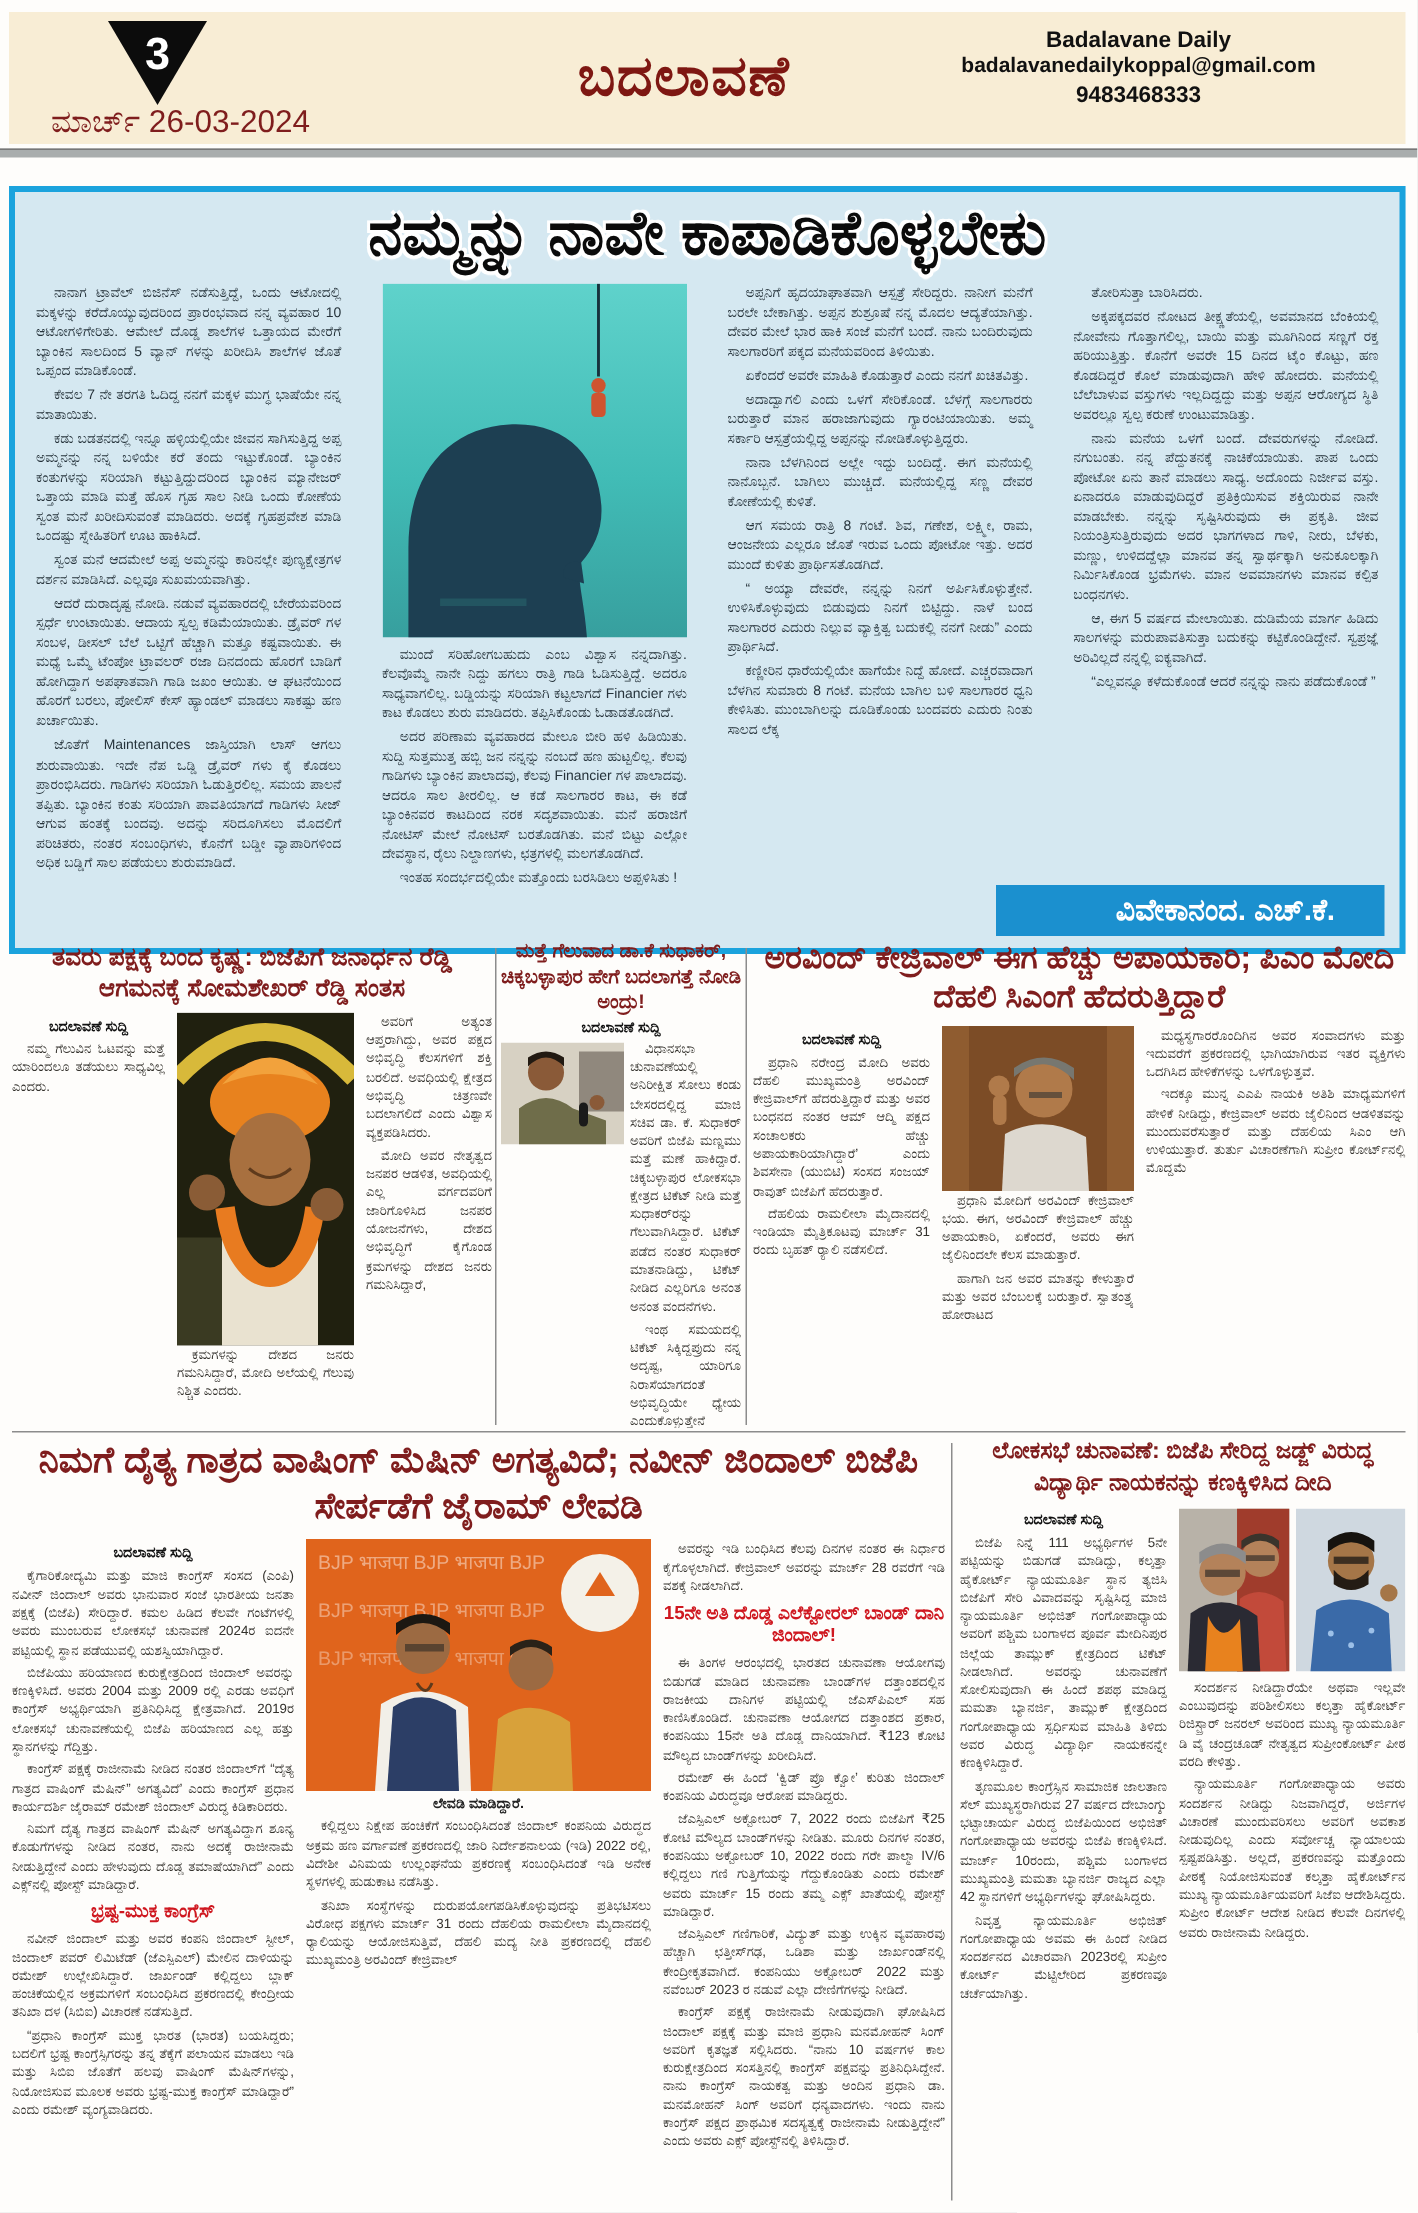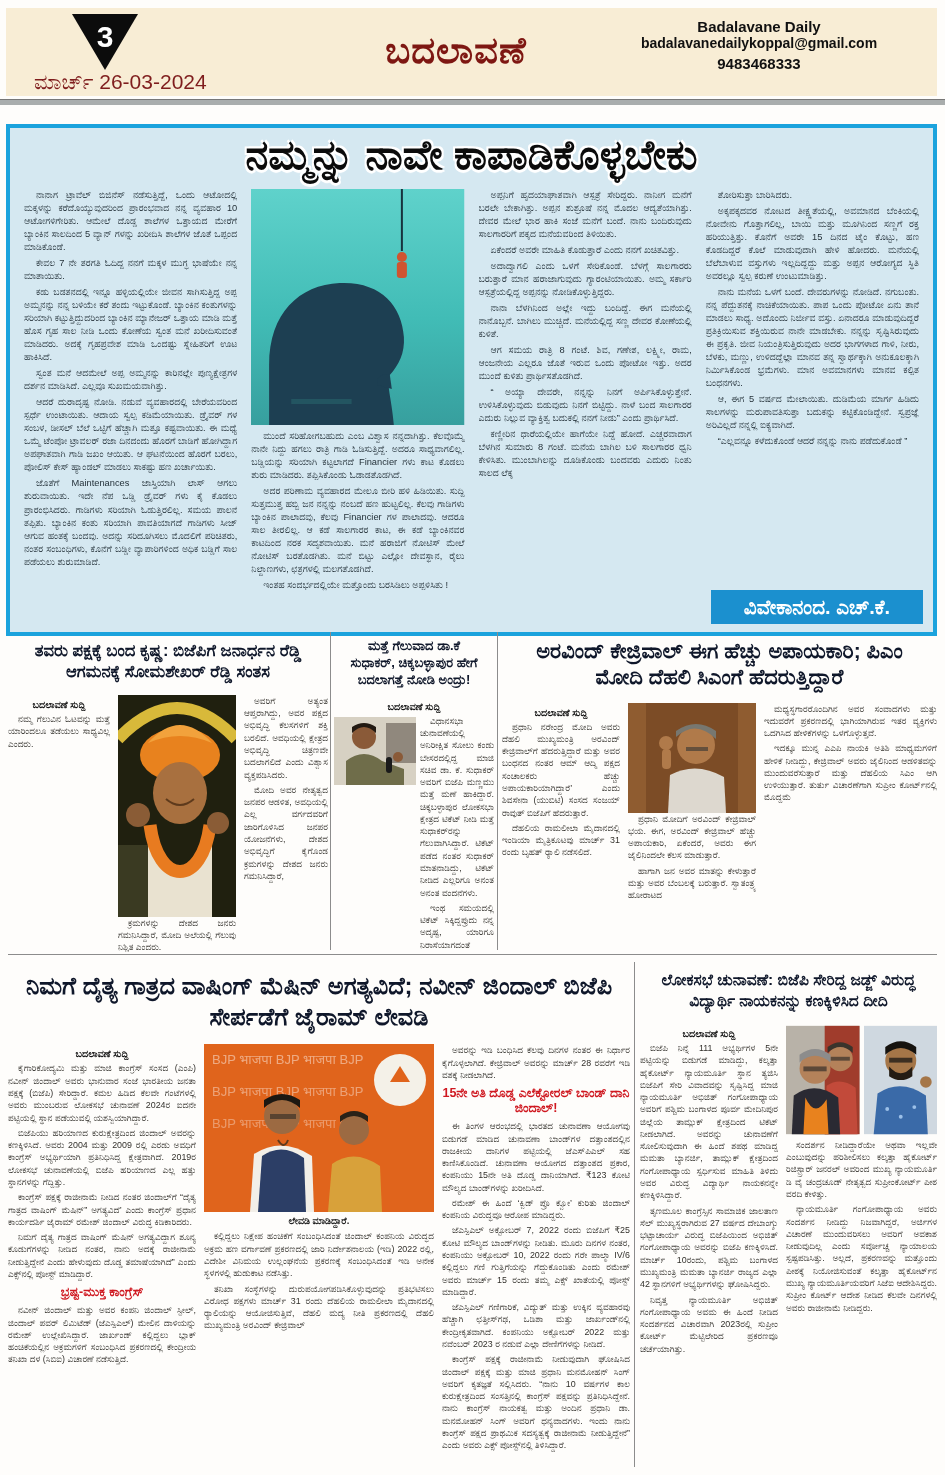--- a/index.html
+++ b/index.html
@@ -19,29 +19,29 @@
   .hdr-right .l1{font-size:15px;}
   .hdr-right .l2{font-size:14px;}
   .hdr-right .l3{font-size:15px;margin-top:4px;}
   .gray-bar{position:absolute;left:0px;top:99px;width:945px;height:5px;background:#a9adad;border-top:1px solid #777;}
   
   .main-art{position:absolute;left:6px;top:124px;width:931px;height:512px;box-sizing:border-box;
        border:4px solid #1ba3dd;background:#d5e8f1;}
   .main-head{margin:4px 8px 0;text-align:center;font-size:41px;font-weight:bold;color:#0b0b0b;
        line-height:1.15;
        text-shadow:-2px -2px 0 #fff,2px -2px 0 #fff,-2px 2px 0 #fff,2px 2px 0 #fff,0 3px 1px #fff;}
-  .main-body{display:flex;gap:14px;padding:10px 14px 4px;height:418px;box-sizing:border-box;}
+  .main-body{display:flex;gap:27px;padding:10px 14px 4px;height:418px;box-sizing:border-box;}
   .mcol{flex:1;overflow:hidden;font-size:9.3px;line-height:1.4;text-align:justify;color:#25323a;}
   .mcol p{margin:0 0 3px;text-indent:12px;}
   .illus{width:100%;height:236px;margin-bottom:5px;}
   .byline-box{position:absolute;right:10px;bottom:8px;width:212px;height:34px;background:#1b90cf;
-       color:#fff;font-size:20px;font-weight:bold;display:flex;align-items:center;justify-content:center;}
+       color:#fff;font-size:20px;font-weight:bold;display:flex;align-items:center;justify-content:center;padding-left:47px;}
   
   .art{position:absolute;box-sizing:border-box;overflow:hidden;}
-  .art h2{margin:12px;text-align:center;font-weight:bold;color:#0f172a;}
+  .art h2{margin:0;text-align:center;font-weight:bold;color:#7f1d1d;}
   .byl{text-align:center;font-weight:bold;font-size:9.5px;margin:3px 0 2px;color:#111;}
   .cols{display:flex;gap:8px;}
   .tcol{overflow:hidden;font-size:8.9px;line-height:1.38;text-align:justify;color:#33312c;}
   .tcol p{margin:0 0 3px;text-indent:10px;}
   .subhead-red{color:#cf1820;font-weight:bold;text-align:center;font-size:12.5px;margin:5px 0 4px;line-height:1.2;}
   .caption{text-align:center;font-size:9.5px;font-weight:bold;margin:3px 0;color:#222;}
   .vrule{position:absolute;width:1px;background:#8c8c8c;}
   .hrule{position:absolute;height:1px;background:#8c8c8c;}
   .photos-row{display:flex;gap:4px;margin-bottom:3px;}
   svg{display:block;}
@@ -218,20 +218,21 @@
         <div class="byl">ಬದಲಾವಣೆ ಸುದ್ದಿ</div>
         <div>
             <p>ಕೈಗಾರಿಕೋದ್ಯಮಿ ಮತ್ತು ಮಾಜಿ ಕಾಂಗ್ರೆಸ್ ಸಂಸದ (ಎಂಪಿ) ನವೀನ್ ಜಿಂದಾಲ್ ಅವರು ಭಾನುವಾರ ಸಂಜೆ ಭಾರತೀಯ ಜನತಾ ಪಕ್ಷಕ್ಕೆ (ಬಿಜೆಪಿ) ಸೇರಿದ್ದಾರೆ. ಕಮಲ ಹಿಡಿದ ಕೆಲವೇ ಗಂಟೆಗಳಲ್ಲಿ ಅವರು ಮುಂಬರುವ ಲೋಕಸಭೆ ಚುನಾವಣೆ 2024ರ ಐದನೇ ಪಟ್ಟಿಯಲ್ಲಿ ಸ್ಥಾನ ಪಡೆಯುವಲ್ಲಿ ಯಶಸ್ವಿಯಾಗಿದ್ದಾರೆ.</p>
             <p>ಬಿಜೆಪಿಯು ಹರಿಯಾಣದ ಕುರುಕ್ಷೇತ್ರದಿಂದ ಜಿಂದಾಲ್ ಅವರನ್ನು ಕಣಕ್ಕಿಳಿಸಿದೆ. ಅವರು 2004 ಮತ್ತು 2009 ರಲ್ಲಿ ಎರಡು ಅವಧಿಗೆ ಕಾಂಗ್ರೆಸ್ ಅಭ್ಯರ್ಥಿಯಾಗಿ ಪ್ರತಿನಿಧಿಸಿದ್ದ ಕ್ಷೇತ್ರವಾಗಿದೆ. 2019ರ ಲೋಕಸಭೆ ಚುನಾವಣೆಯಲ್ಲಿ ಬಿಜೆಪಿ ಹರಿಯಾಣದ ಎಲ್ಲ ಹತ್ತು ಸ್ಥಾನಗಳನ್ನು ಗೆದ್ದಿತ್ತು.</p>
             <p>ಕಾಂಗ್ರೆಸ್ ಪಕ್ಷಕ್ಕೆ ರಾಜೀನಾಮೆ ನೀಡಿದ ನಂತರ ಜಿಂದಾಲ್‌ಗೆ “ದೈತ್ಯ ಗಾತ್ರದ ವಾಷಿಂಗ್ ಮೆಷಿನ್” ಅಗತ್ಯವಿದೆ’ ಎಂದು ಕಾಂಗ್ರೆಸ್ ಪ್ರಧಾನ ಕಾರ್ಯದರ್ಶಿ ಜೈರಾಮ್ ರಮೇಶ್ ಜಿಂದಾಲ್ ವಿರುದ್ಧ ಕಿಡಿಕಾರಿದರು.</p>
             <p>ನಿಮಗೆ ದೈತ್ಯ ಗಾತ್ರದ ವಾಷಿಂಗ್ ಮೆಷಿನ್ ಅಗತ್ಯವಿದ್ದಾಗ ಶೂನ್ಯ ಕೊಡುಗೆಗಳನ್ನು ನೀಡಿದ ನಂತರ, ನಾನು ಅದಕ್ಕೆ ರಾಜೀನಾಮೆ ನೀಡುತ್ತಿದ್ದೇನೆ ಎಂದು ಹೇಳುವುದು ದೊಡ್ಡ ತಮಾಷೆಯಾಗಿದೆ” ಎಂದು ಎಕ್ಸ್‌ನಲ್ಲಿ ಪೋಸ್ಟ್ ಮಾಡಿದ್ದಾರೆ.</p>
           </div>
         <div class="subhead-red">ಭ್ರಷ್ಟ-ಮುಕ್ತ ಕಾಂಗ್ರೆಸ್</div>
         <div>
             <p>ನವೀನ್ ಜಿಂದಾಲ್ ಮತ್ತು ಅವರ ಕಂಪನಿ ಜಿಂದಾಲ್ ಸ್ಟೀಲ್, ಜಿಂದಾಲ್ ಪವರ್ ಲಿಮಿಟೆಡ್ (ಜೆಎಸ್ಪಿಎಲ್) ಮೇಲಿನ ದಾಳಿಯನ್ನು ರಮೇಶ್ ಉಲ್ಲೇಖಿಸಿದ್ದಾರೆ. ಜಾರ್ಖಂಡ್ ಕಲ್ಲಿದ್ದಲು ಬ್ಲಾಕ್ ಹಂಚಿಕೆಯಲ್ಲಿನ ಅಕ್ರಮಗಳಿಗೆ ಸಂಬಂಧಿಸಿದ ಪ್ರಕರಣದಲ್ಲಿ ಕೇಂದ್ರೀಯ ತನಿಖಾ ದಳ (ಸಿಬಿಐ) ವಿಚಾರಣೆ ನಡೆಸುತ್ತಿದೆ.</p>
+            <p>“ಪ್ರಧಾನಿ ಕಾಂಗ್ರೆಸ್ ಮುಕ್ತ ಭಾರತ (ಭಾರತ) ಬಯಸಿದ್ದರು; ಬದಲಿಗೆ ಭ್ರಷ್ಟ ಕಾಂಗ್ರೆಸ್ಸಿಗರನ್ನು ತನ್ನ ತೆಕ್ಕೆಗೆ ಪಲಾಯನ ಮಾಡಲು ಇಡಿ ಮತ್ತು ಸಿಬಿಐ ಜೊತೆಗೆ ಹಲವು ವಾಷಿಂಗ್ ಮೆಷಿನ್‌ಗಳನ್ನು, ನಿಯೋಜಿಸುವ ಮೂಲಕ ಅವರು ಭ್ರಷ್ಟ-ಮುಕ್ತ ಕಾಂಗ್ರೆಸ್ ಮಾಡಿದ್ದಾರೆ” ಎಂದು ರಮೇಶ್ ವ್ಯಂಗ್ಯವಾಡಿದರು.</p>
           </div>
       </div>
       <div style="width:230px;overflow:hidden;">
         <svg width="230" height="168" viewBox="0 0 230 168">
           <rect width="230" height="168" fill="#e0641c"></rect>
           <text x="8" y="20" font-size="13" fill="#ffffff" opacity="0.45">BJP भाजपा BJP भाजपा BJP</text>
           <text x="8" y="52" font-size="13" fill="#ffffff" opacity="0.4">BJP भाजपा BJP भाजपा BJP</text>
           <text x="8" y="84" font-size="13" fill="#ffffff" opacity="0.35">BJP भाजपा BJP भाजपा BJP</text>
           <circle cx="196" cy="36" r="26" fill="#f4f1e8"></circle>
           <path d="M196,22 l10,16 -20,0 z" fill="#e0641c"></path>

